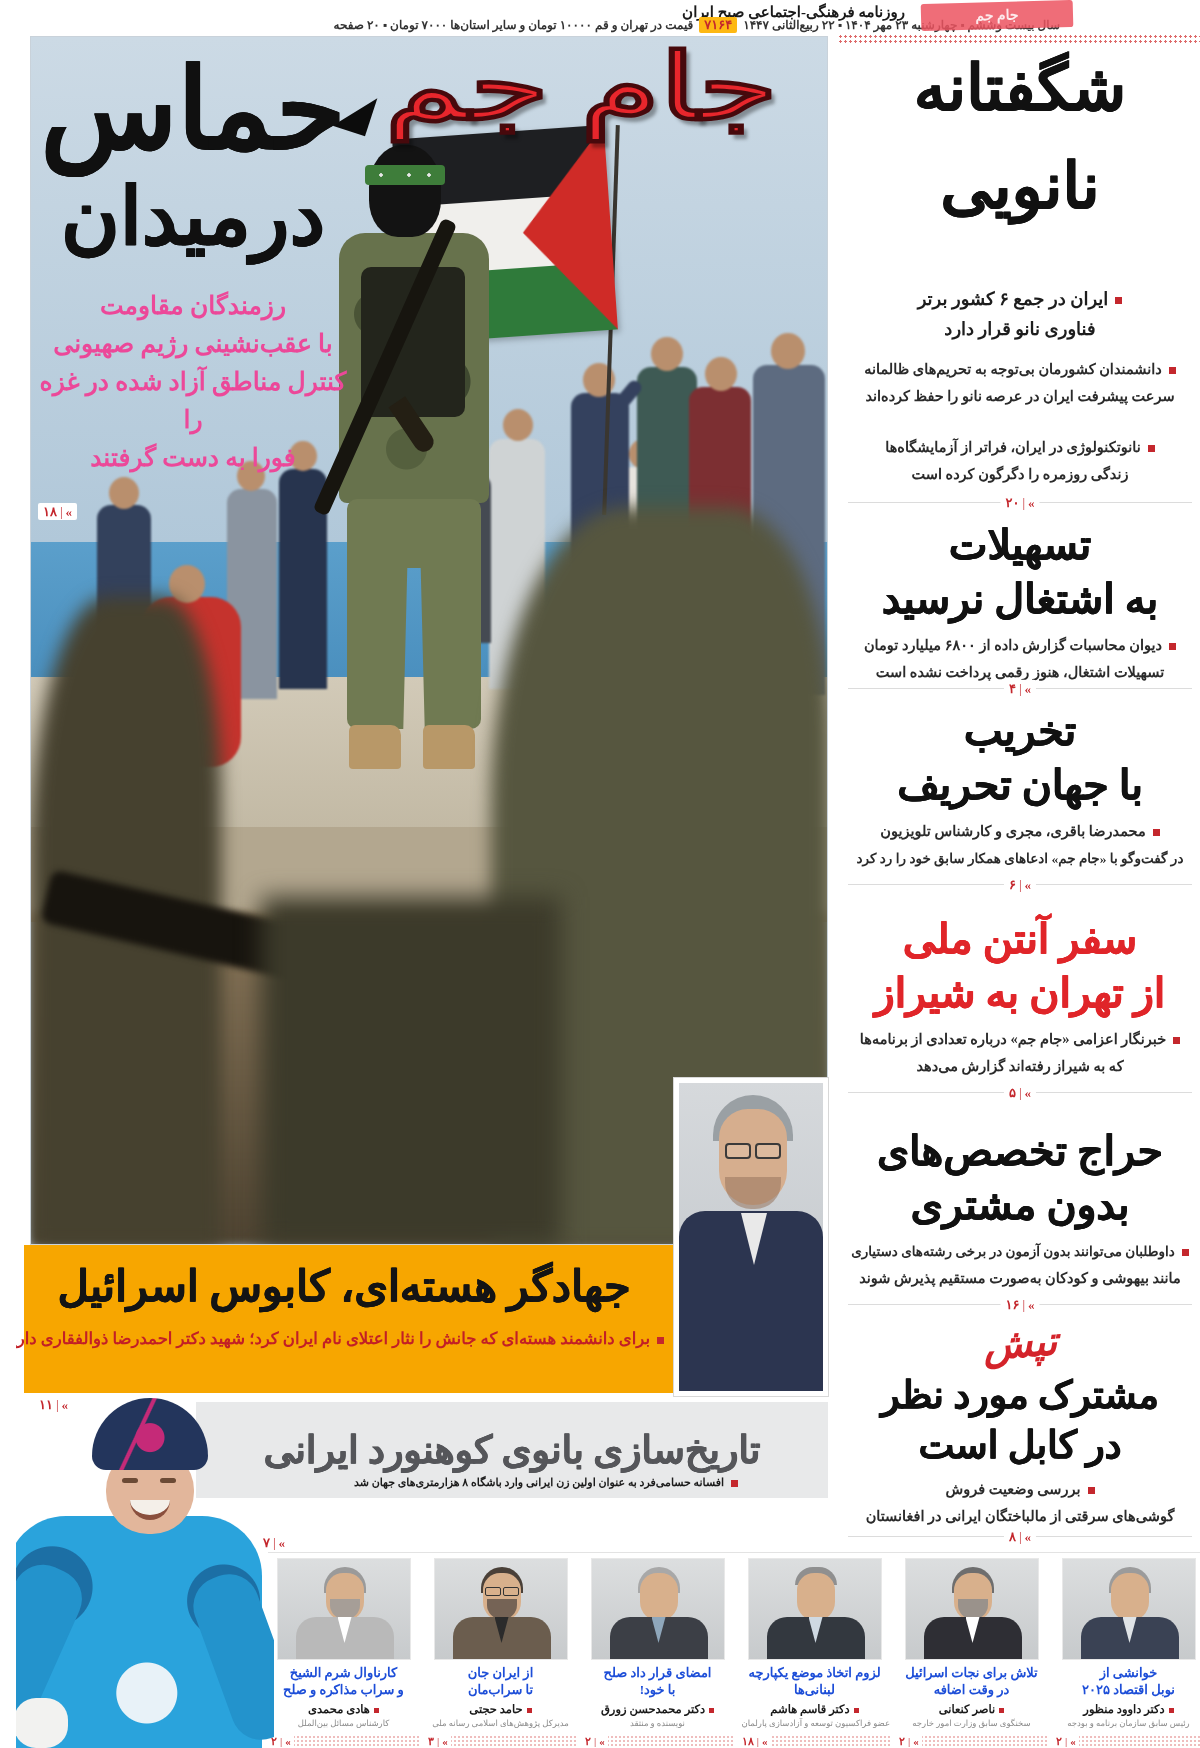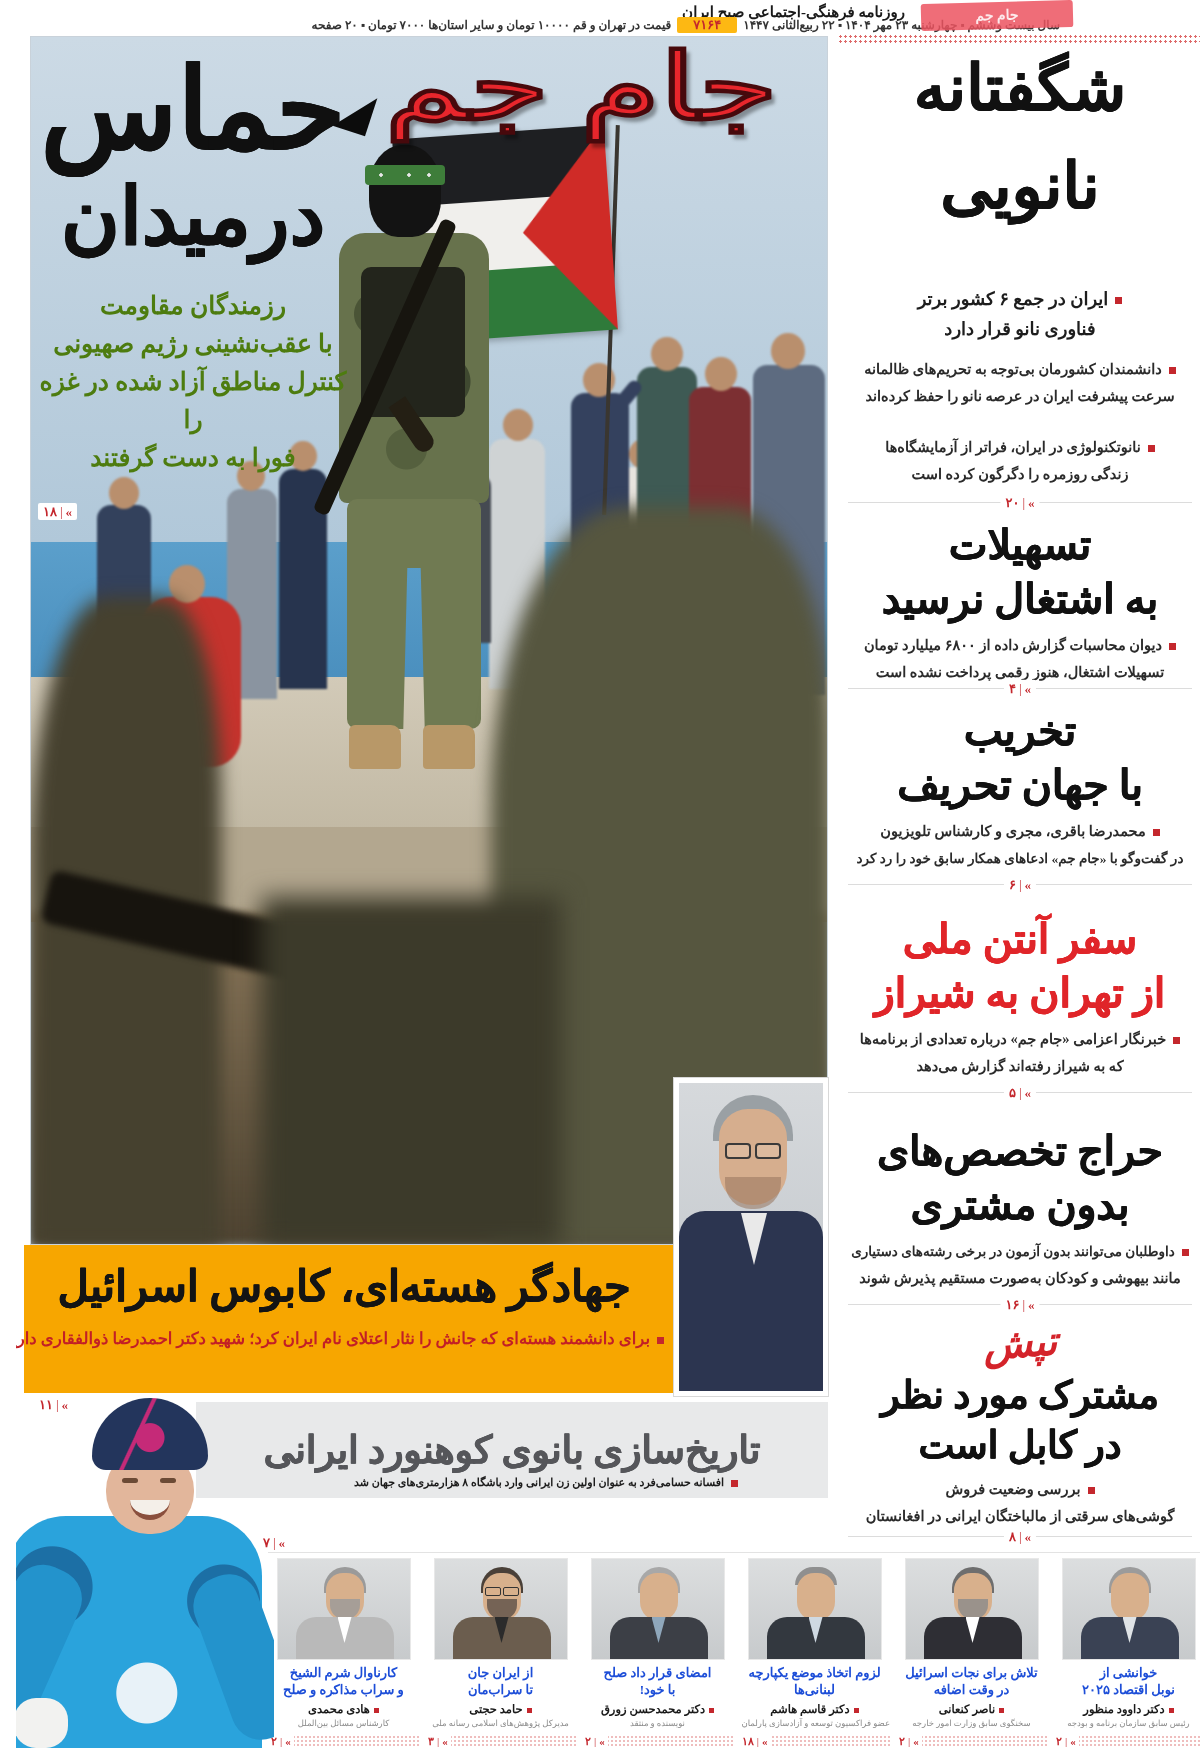--- a/index.html
+++ b/index.html
@@ -4,21 +4,21 @@
 <style>
   * { margin:0; padding:0; box-sizing:border-box; }
   body { background:#fff; font-family:"DejaVu Sans", sans-serif; }
   .page { position:relative; width:1184px; height:1748px; background:#fff; overflow:hidden; direction:rtl;font-family:Liberation Serif, serif; }
   .abs { position:absolute; }
   .heavy { text-shadow:0.5px 0 0 currentColor, -0.3px 0 0 currentColor; }
 
   
   .pub-line { top:3px; right:295px; font-size:15px; font-weight:bold; color:#1a1a1a; }
   .info-line { top:17px; right:140px; display:flex; align-items:center; gap:6px; font-size:12px; font-weight:bold; color:#333; }
-  .issue-badge { background:#fdb813; color:#c4272d; font-weight:bold; padding:0 16px; border-radius:2px; font-size:13px; line-height:16px; }
+  .issue-badge { background:#fdb813; color:#c4272d; font-weight:bold; padding:0 5px; border-radius:2px; font-size:13px; line-height:16px; }
   .watermark { left:905px; top:2px; width:152px; height:27px; background:rgba(236,84,96,.85); border-radius:3px; transform:rotate(-1.5deg);
                display:flex; align-items:center; justify-content:center; color:rgba(255,255,255,.85); font-weight:bold; font-size:14px; }
 
   
   .masthead { left:330px; top:38px; width:470px; height:102px; display:flex; align-items:center; justify-content:center; z-index:6; }
   .masthead .logo-text { font-size:88px; font-weight:bold; color:#e8262c; transform:scaleX(1.45) scaleY(1.05); letter-spacing:4px;
       -webkit-text-stroke:1.5px #47090c; text-shadow:3px 4px 3px rgba(0,0,0,.35); line-height:1; }
   .logo-wedge { left:322px; top:92px; width:0; height:0; border-left:34px solid transparent; border-bottom:40px solid #0c0c0c; transform:rotate(18deg); z-index:5; }
 
   
@@ -49,21 +49,21 @@
       background:#707a52; background-image:radial-gradient(circle at 30% 25%, #4c5636 18px, transparent 19px), radial-gradient(circle at 75% 50%, #434d2f 20px, transparent 21px), radial-gradient(circle at 40% 80%, #59644 0, transparent 1px);
       border-radius:10px; clip-path:polygon(0 0, 100% 0, 100% 100%, 58% 100%, 55% 30%, 45% 30%, 42% 100%, 0 100%); }
   .boot { position:absolute; background:#b89868; border-radius:6px 10px 4px 4px; }
   .fg-soldier { border-radius:40% 30% 0 0; }
   .climber-wrap, .scene, .port { direction:ltr; }
 
   
   .lead-block { left:16px; top:48px; width:322px; z-index:7; text-align:center; }
   .lead-t1 { font-size:112px; line-height:1.12; font-weight:bold; color:#101010; }
   .lead-t2 { font-size:80px; line-height:1.1; font-weight:bold; color:#101010; }
-  .lead-sub { margin-top:26px; font-size:25px; line-height:38px; font-weight:bold; color:#4d7c0f; }
+  .lead-sub { margin-top:26px; font-size:25px; line-height:38px; font-weight:bold; color:#ec4899; }
 
   
   .pm { display:inline-flex; direction:ltr; align-items:center; background:#fff; color:#c4272d; font-weight:bold; font-size:13px; padding:0 5px; line-height:17px; border-radius:2px; }
   .pm .bar { margin:0 3px; color:#c4272d; font-weight:normal; }
   .pm .ch::before { content:"«"; }
 
   
   .rail-dots-v { left:1186px; top:36px; width:12px; height:1507px;
       background-image:radial-gradient(#dd6b6b 1px, transparent 1.4px); background-size:5px 5px; }
   .rail-dots-h { left:822px; top:34px; width:376px; height:9px;

